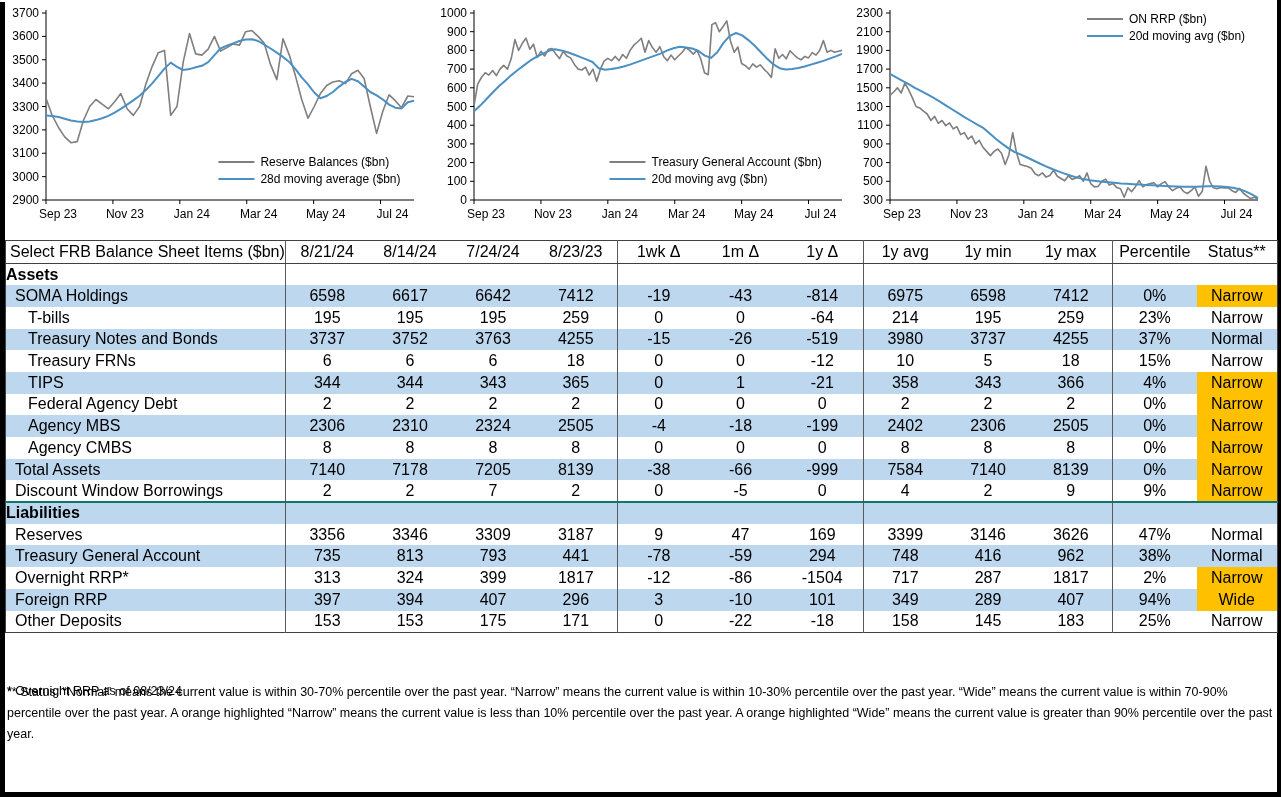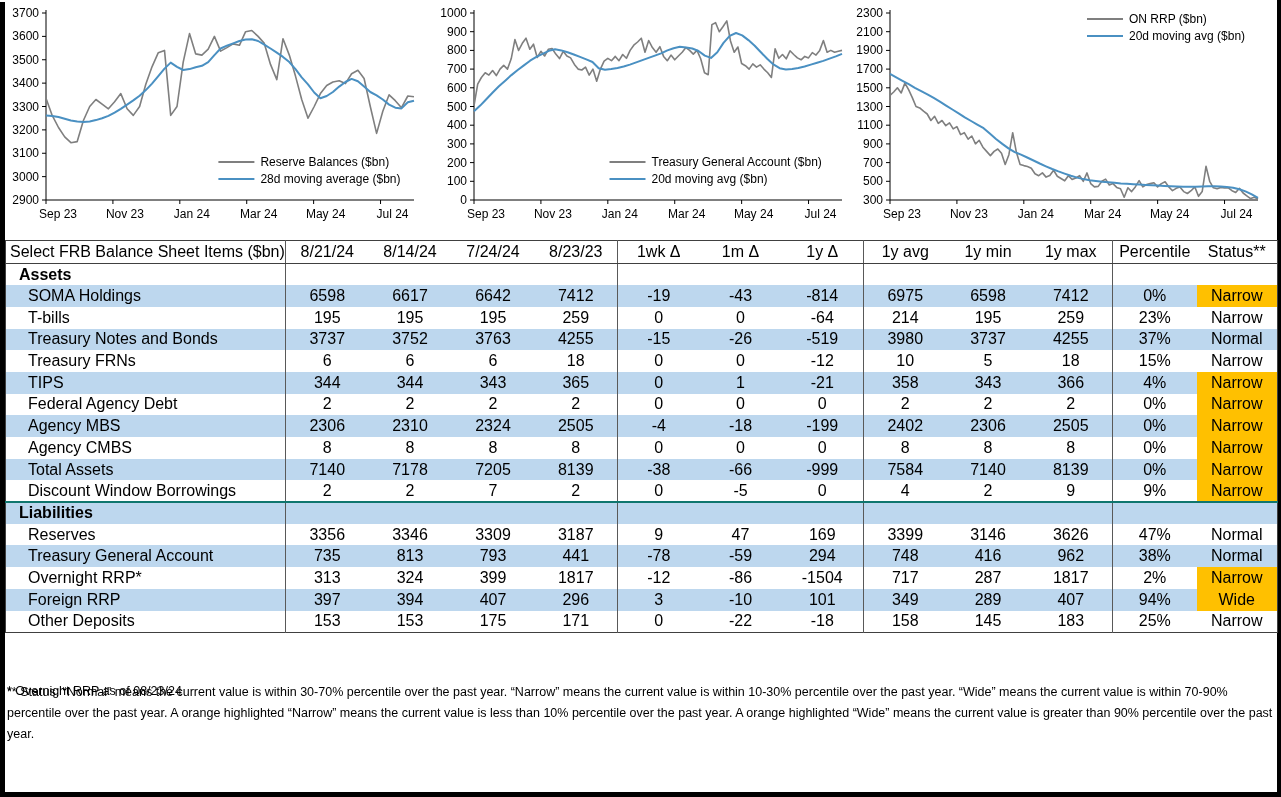--- a/index.html
+++ b/index.html
@@ -25,22 +25,22 @@
   thead th { height:23px; font-weight:normal; text-align:center;
              border-bottom:1px solid #404040; }
   thead th.first { text-align:left; padding-left:4px; }
   tbody td { height:21.7px; }
   td.num { text-align:center; }
   .gb { border-left:1px solid #595959; }
   tr.shaded { background:#BDD7EE; }
   tr.sect td { font-weight:bold; }
   tr.btop td { border-top:2px solid #0f766e; }
   td.hl { background:#FFC000; }
-  td.i0 { padding-left:13px; }
-  td.i1 { padding-left:22px; }
+  td.i0 { padding-left:0; }
+  td.i1 { padding-left:9px; }
   td.i2 { padding-left:22px; }
 
   
   .fn { position:absolute; left:7px; right:8px; font-size:12.5px; }
   .fn-source { top:638px; }
   .fn-rrp    { top:676px;margin-top:8px; }
   .fn-status { top:682px; line-height:21px; }
 </style>
 </head>
 <body>

